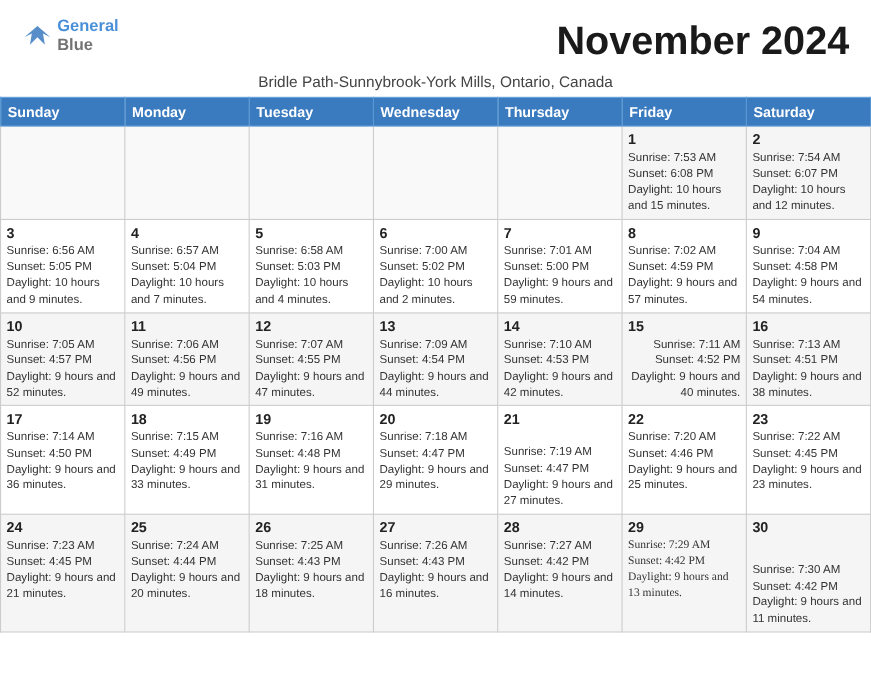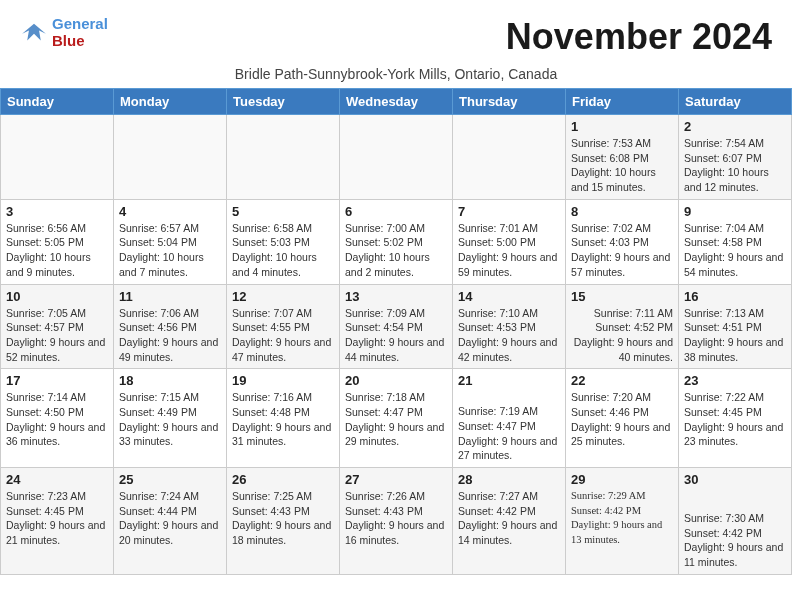--- a/index.html
+++ b/index.html
@@ -23,21 +23,21 @@
 <body>
 
 <div class="header">
   <div class="logo">
     <svg class="logo-bird" viewBox="0 0 32 26" xmlns="http://www.w3.org/2000/svg">
       <polygon points="16,2 30,14 22,10 24,22 16,14 8,22 10,10 2,14" fill="#3a7abf" opacity="0.85"></polygon>
     </svg>
     <div>
       <div style="font-size:15px;font-weight:bold;color:#1a1a1a;line-height:1.1;">
         <span style="color:#4a90d9;">General</span><br>
-        <span style="color:#b91c1c;">Blue</span>
+        <span style="color:#737373;">Blue</span>
       </div>
     </div>
   </div>
   <div class="title-block">
     <div class="month-title">November 2024</div>
   </div>
 </div>
 
 <div class="location">Bridle Path-Sunnybrook-York Mills, Ontario, Canada</div>
 
@@ -100,21 +100,21 @@
         </td>
         <td>
           <span class="day-num">7</span>
           <div class="day-info" style="white-space: pre-line;">Sunrise: 7:01 AM
 Sunset: 5:00 PM
 Daylight: 9 hours and 59 minutes.</div>
         </td>
         <td>
           <span class="day-num">8</span>
           <div class="day-info" style="white-space: pre-line;">Sunrise: 7:02 AM
-Sunset: 4:03 PM
+Sunset: 4:59 PM
 Daylight: 9 hours and 57 minutes.</div>
         </td>
         <td>
           <span class="day-num">9</span>
           <div class="day-info" style="white-space: pre-line;">Sunrise: 7:04 AM
 Sunset: 4:58 PM
 Daylight: 9 hours and 54 minutes.</div>
         </td>
       </tr>
       <tr>

